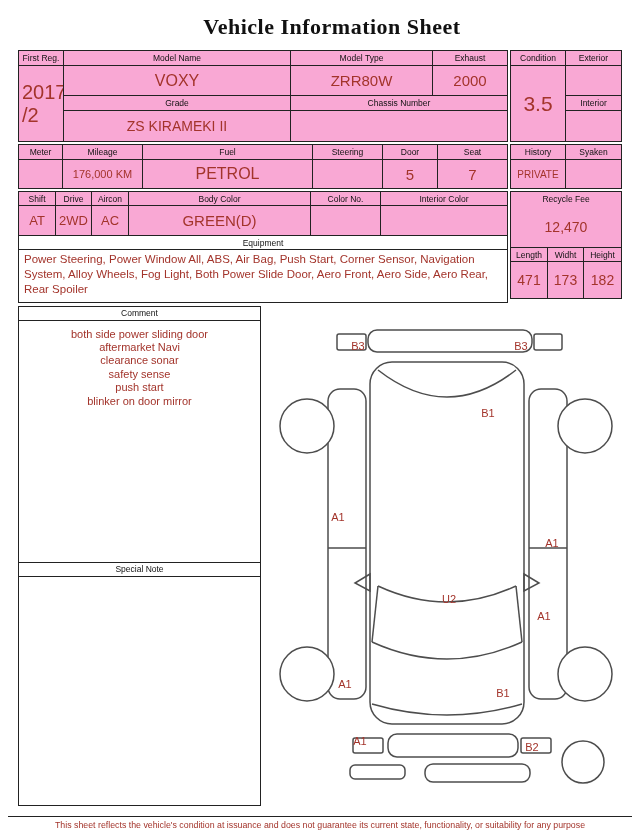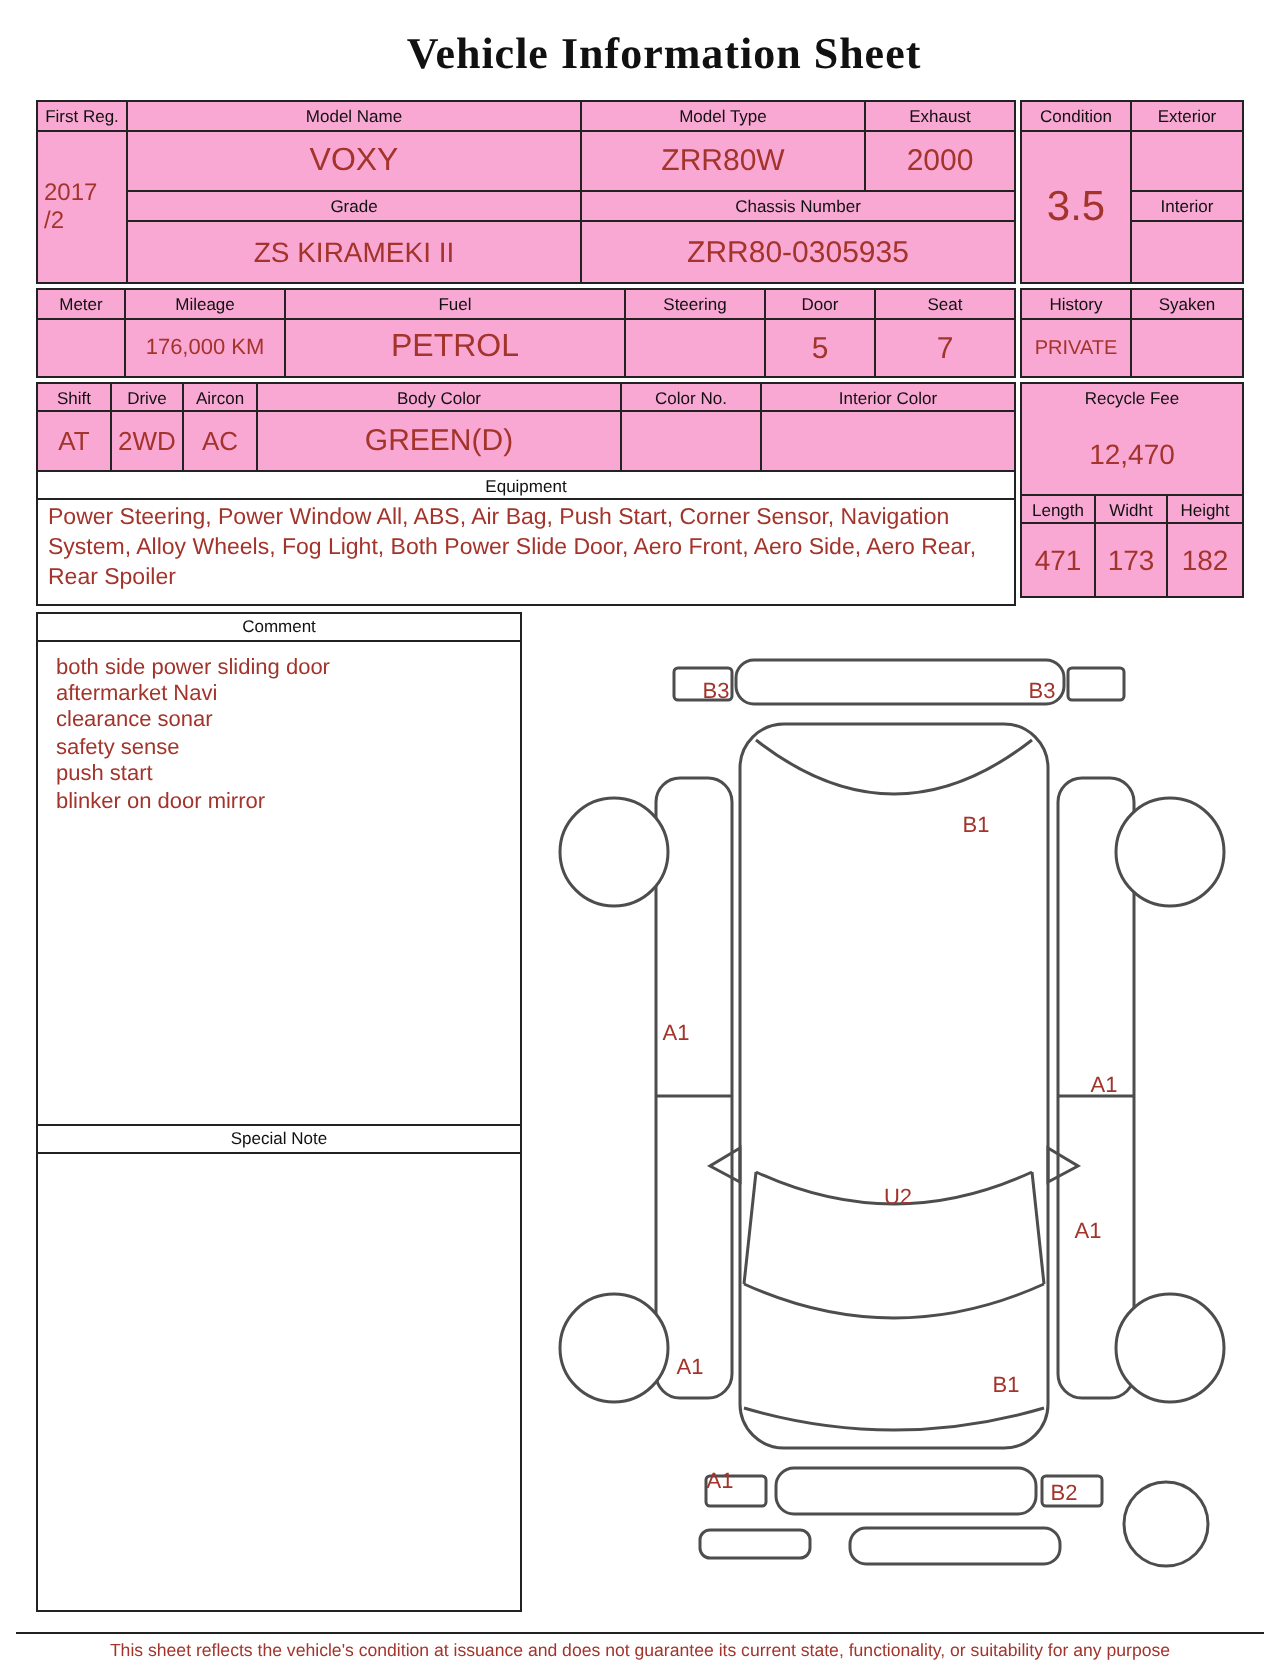--- a/index.html
+++ b/index.html
@@ -18,38 +18,38 @@
   .content { margin:10px 18px 0 18px; }
   .row { display:flex; gap:2px; }
   .tbl { display:grid; border:1px solid var(--bd); background:#f9a8d4; }
   .cell { display:flex; align-items:center; justify-content:center; overflow:hidden; }
   .bR { border-right:1px solid var(--bd); }
   .bB { border-bottom:1px solid var(--bd); }
   .lbl { font-size:8.5px; color:#111; white-space:nowrap; }
   .val { color:var(--red); }
   .v10{font-size:10px} .v11{font-size:11px} .v13{font-size:13px}
   .v14{font-size:14px} .v15{font-size:15px} .v16{font-size:16px}
-  .v17{font-size:12px} .v21{font-size:21px}
+  .v17{font-size:20px} .v21{font-size:21px}
 
   .tblA  { grid-template-columns:45px 227px 142px 74px; grid-template-rows:15px 30px 15px 30px; }
   .tblAR { grid-template-columns:55px 55px; grid-template-rows:15px 30px 15px 30px; }
   .firstreg { white-space:pre-line; justify-content:flex-start; padding-left:3px; line-height:1.12; }
   .tblB  { grid-template-columns:44px 80px 170px 70px 55px 69px; grid-template-rows:15px 28px; }
   .tblBR { grid-template-columns:55px 55px; grid-template-rows:15px 28px;text-align:right; }
   .tblC  { grid-template-columns:37px 36px 37px 182px 70px 126px; grid-template-rows:14px 29px; }
   .colL { width:544px; } .colR { width:112px; }
   .recycle { grid-template-columns:110px; grid-template-rows:14px 41px; }
   .lwh { grid-template-columns:37px 36px 37px; grid-template-rows:14px 36px; margin-top:-1px; }
   .equip { border:1px solid var(--bd); margin-top:-1px; width:490px; }
   .equip-hdr { height:14px; border-bottom:1px solid var(--bd); }
   .equip-txt { display:block; font-size:11.5px; line-height:1.32; padding:2px 5px 4px 5px; min-height:48px; }
 
   .bottom { display:flex; margin-top:3px; }
   .leftcol { width:243px; }
-  .box { border:1px solid var(--bd); width:243px; background:#fff; }
+  .box { border:1px solid var(--bd); width:243px; background:#fff;text-align:center; }
   .box-hdr { height:14px; display:flex; align-items:center; justify-content:center;
              border-bottom:1px solid var(--bd); font-size:8.5px; }
   .box ul { list-style:none; padding:7px 9px; }
   .box li { font-size:11px; color:var(--red); line-height:1.22; }
   .comment { height:257px; }
   .special { height:244px; margin-top:-1px; }
 
   .diagram { position:relative; width:357px; height:502px; margin-left:2px; }
   .diagram svg { position:absolute; inset:0; }
   .mark { position:absolute; color:var(--red); font-size:11px;
@@ -78,21 +78,20 @@
         <div class="cell val v17 firstreg bR" style="grid-area:2/1/5/2">2017
 /2</div>
         <div class="cell val v16 bR bB">VOXY</div>
         <div class="cell val v15 bR bB">ZRR80W</div>
         <div class="cell val v15 bB">2000</div>
 
         <div class="cell lbl bR bB" style="grid-area:3/2/4/3">Grade</div>
         <div class="cell lbl bB" style="grid-area:3/3/4/5">Chassis Number</div>
 
         <div class="cell val v14 bR" style="grid-area:4/2/5/3">ZS KIRAMEKI II</div>
-        <div class="cell val v15" style="grid-area:4/3/5/5">ZRR80-0305935</div>
       </div>
 
       <div class="tbl tblAR">
         <div class="cell lbl bR bB">Condition</div>
         <div class="cell lbl bB">Exterior</div>
         <div class="cell val v21 bR" style="grid-area:2/1/5/2">3.5</div>
         <div class="cell val v13 bB"></div>
         <div class="cell lbl bB">Interior</div>
         <div class="cell val v13"></div>
       </div>

